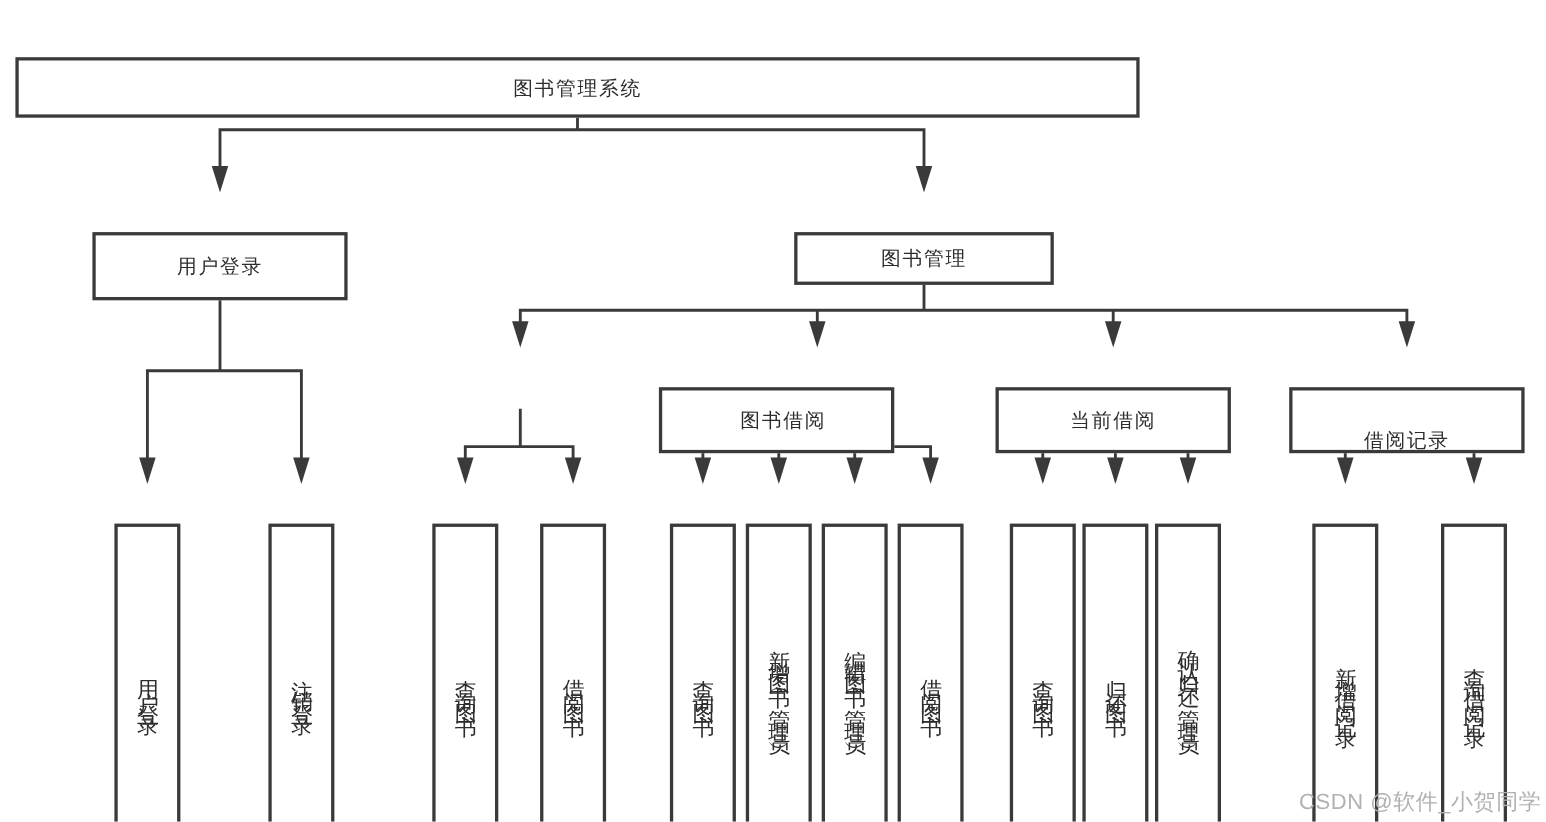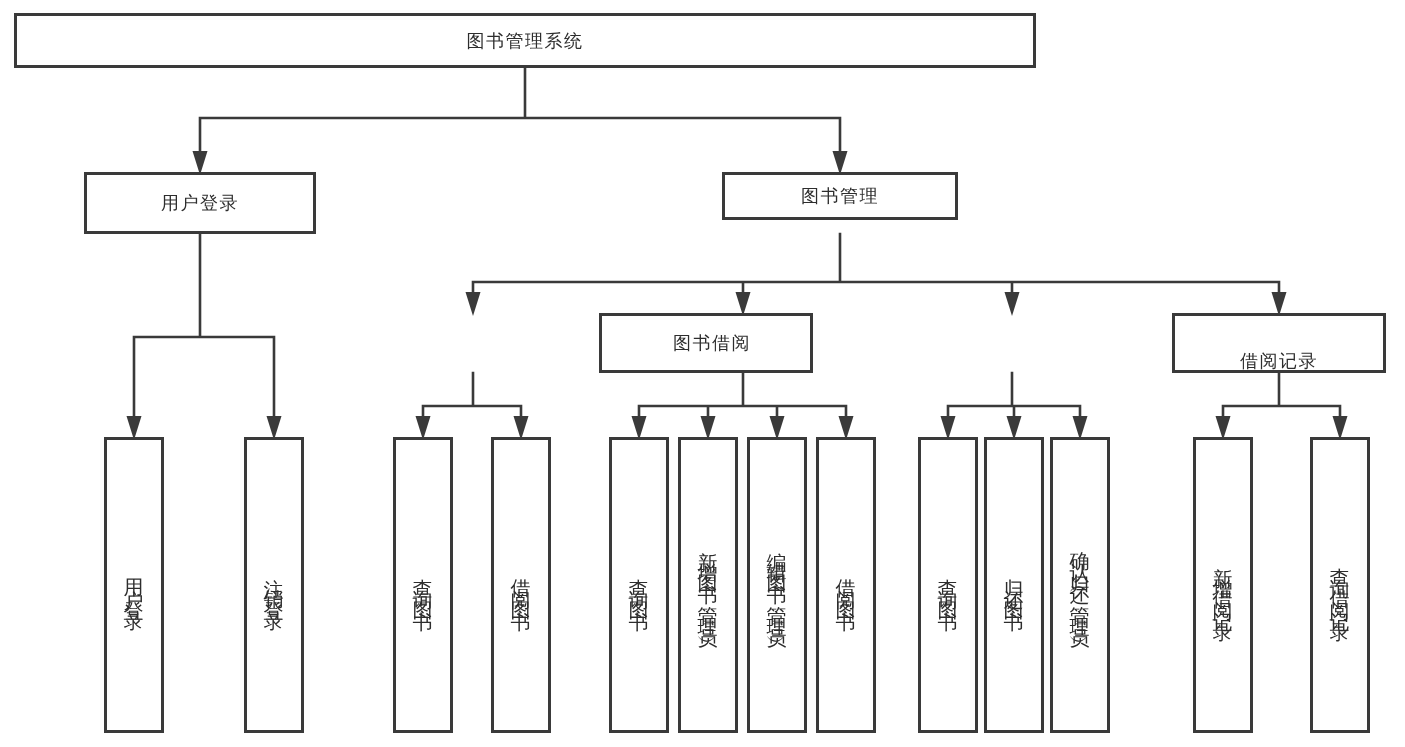--- a/index.html
+++ b/index.html
@@ -5,20 +5,21 @@
   html,body{margin:0;padding:0;background:#ffffff;}
   .canvas{
     position:relative;width:1405px;height:747px;background:#ffffff;overflow:hidden;
     font-family:"Liberation Sans",sans-serif;
   }
   .connectors{position:absolute;left:0;top:0;z-index:1;}
   .node{
     position:absolute;box-sizing:border-box;background:#ffffff;
     border:3px solid #3a3a3a;display:flex;align-items:center;justify-content:center;
     z-index:2;
+    margin-top:39px;
   }
   .hlabel{
     font-size:18px;letter-spacing:1.5px;color:#2d2d2d;white-space:nowrap;line-height:1;
   }
   .vtext{
     writing-mode:vertical-rl;text-orientation:mixed;
     font-size:20px;letter-spacing:11px;line-height:1;color:#2d2d2d;white-space:nowrap;
   }
   .watermark{
     position:absolute;left:1181px;top:717px;z-index:3;
@@ -70,20 +71,23 @@
   <div class="node" style="left:84px;top:172px;width:232px;height:62px;">
     <span class="hlabel">用户登录</span>
   </div>
   <div class="node" style="left:722px;top:172px;width:236px;height:48px;">
     <span class="hlabel">图书管理</span>
   </div>
 
   <div class="node" style="left:599px;top:313px;width:214px;height:60px;padding-left:12px;">
     <span class="hlabel">图书借阅</span>
   </div>
+  <div class="node" style="left:905px;top:313px;width:214px;height:60px;">
+    <span class="hlabel">当前借阅</span>
+  </div>
   <div class="node" style="left:1172px;top:313px;width:214px;height:60px;align-items:flex-end;">
     <span class="hlabel">借阅记录</span>
   </div>
 
   <div class="node" style="left:104px;top:437px;width:60px;height:296px;">
     <span class="vtext">用户登录</span>
   </div>
   <div class="node" style="left:244px;top:437px;width:60px;height:296px;">
     <span class="vtext">注销登录</span>
   </div>
@@ -118,13 +122,14 @@
     <span class="vtext">确认归还（管理员）</span>
   </div>
 
   <div class="node" style="left:1193px;top:437px;width:60px;height:296px;">
     <span class="vtext">新增借阅记录</span>
   </div>
   <div class="node" style="left:1310px;top:437px;width:60px;height:296px;">
     <span class="vtext">查询借阅记录</span>
   </div>
 
+  <div class="watermark">CSDN @软件_小贺同学</div>
 </div>
 
 </body></html>

